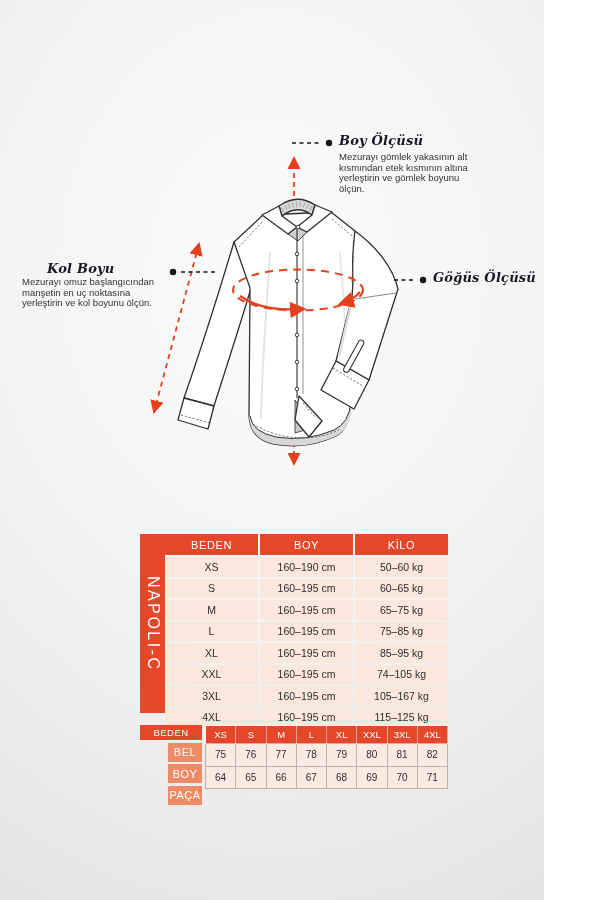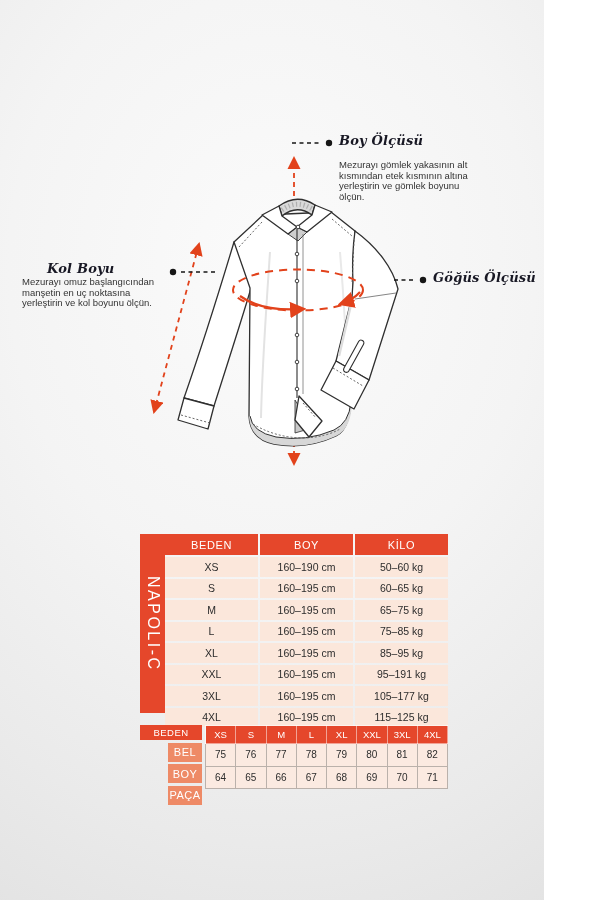--- a/index.html
+++ b/index.html
@@ -112,21 +112,21 @@
       <path d="M292,143 L321,143" stroke-dasharray="4,3.5" fill="none"></path>
       <circle cx="329" cy="143" r="3.2" fill="#161616" stroke="none"></circle>
       <path d="M181,272 L218,272" stroke-dasharray="4,3.5" fill="none"></path>
       <circle cx="173" cy="272" r="3.2" fill="#161616" stroke="none"></circle>
       <path d="M394,280 L415,280" stroke-dasharray="4,3.5" fill="none"></path>
       <circle cx="423" cy="280" r="3.2" fill="#161616" stroke="none"></circle>
     </g>
   </svg>
 
   <div class="abs m-title" style="left:339px;top:133px">Boy Ölçüsü</div>
-  <div class="abs m-desc" style="left:339px;top:160px;width:160px">Mezurayı gömlek yakasının alt
+  <div class="abs m-desc" style="left:339px;top:152px;width:160px">Mezurayı gömlek yakasının alt
 kısmından etek kısmının altına
 yerleştirin ve gömlek boyunu
 ölçün.</div>
 
   <div class="abs m-title t-right" style="left:47px;top:261px;width:120px">Kol Boyu</div>
   <div class="abs m-desc t-right" style="left:22px;top:277px;width:145px">Mezurayı omuz başlangıcından
 manşetin en uç noktasına
 yerleştirin ve kol boyunu ölçün.</div>
 
   <div class="abs m-title" style="left:433px;top:270px">Göğüs Ölçüsü</div>
@@ -165,26 +165,26 @@
           <td>75–85 kg</td>
         </tr>
         <tr>
           <td>XL</td>
           <td>160–195 cm</td>
           <td>85–95 kg</td>
         </tr>
         <tr>
           <td>XXL</td>
           <td>160–195 cm</td>
-          <td>95–191 kg</td>
+          <td>74–105 kg</td>
         </tr>
         <tr>
           <td>3XL</td>
           <td>160–195 cm</td>
-          <td>105–177 kg</td>
+          <td>105–167 kg</td>
         </tr>
         <tr>
           <td>4XL</td>
           <td>160–195 cm</td>
           <td>115–125 kg</td>
         </tr>
       </tbody>
   </table>
 
   <div class="abs mlabels">

